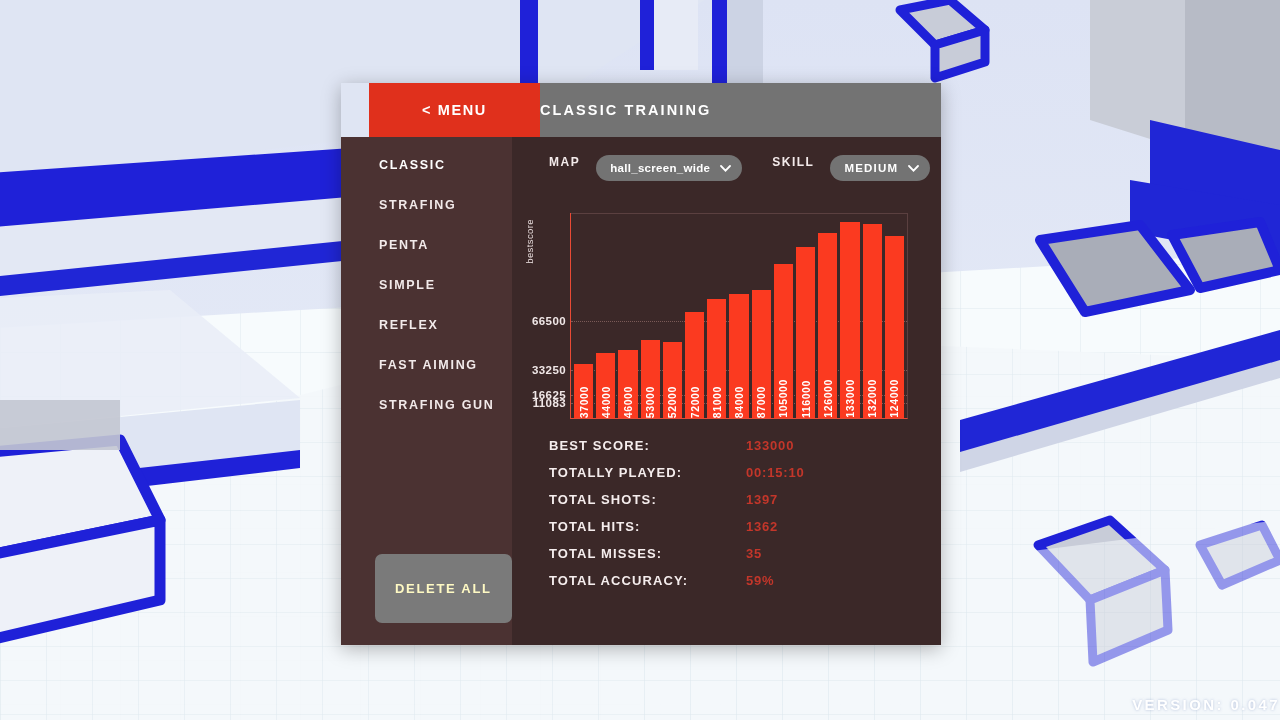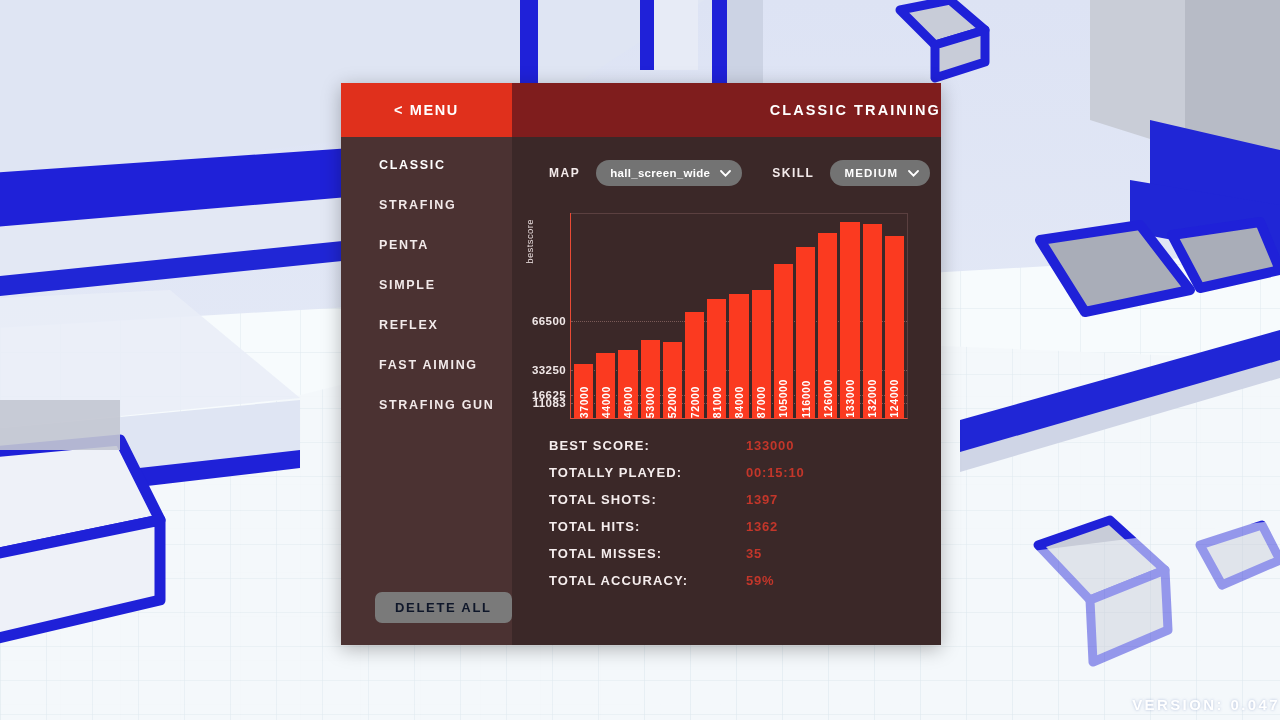--- a/index.html
+++ b/index.html
@@ -13,61 +13,61 @@
   
   #scene { position:absolute; inset:0; width:1280px; height:720px; }
 
   
   #panel {
     position:absolute; left:341px; top:83px;
     width:600px; height:562px;
     display:flex; flex-direction:column;
     box-shadow:0 4px 18px rgba(0,0,0,.28);
   }
-  .panel-header { display:flex; height:54px; flex:0 0 54px; }
+  .panel-header { display:flex; height:54px; flex:0 0 54px;padding-left:28px; }
   .hdr-menu {
     width:171px; background:#e0301c;
     display:flex; align-items:center; justify-content:center;
     color:#fff; font-size:14.5px; letter-spacing:1.6px; font-weight:bold;
     cursor:pointer;
   }
   .hdr-title {
-    flex:1; background:#7f1d1d;
-    display:flex; align-items:center; justify-content:flex-end;
+    flex:1; background:#737373;
+    display:flex; align-items:center; justify-content:flex-start;
     color:#fff; font-size:14.5px; letter-spacing:2.1px; font-weight:bold;
   }
 
   .panel-body { flex:1; display:flex; min-height:0; }
 
   
   .sidebar {
     width:171px; background:#4b3232; position:relative;
     display:flex; flex-direction:column; padding-top:8px;
   }
   .nav-item {
     height:40px; display:flex; align-items:center;
     padding-left:38px; color:#f2eaea;
     font-size:12.5px; letter-spacing:1.7px; font-weight:bold;
     cursor:pointer;
   }
   .nav-item.active { color:#ffffff; }
   .delete-wrap { margin-top:auto; padding:0 0 22px 34px; }
   .delete-btn {
-    background:#7a7a7a; color:#0f172a; border:none;
-    padding:8px 20px; border-radius:7px;
+    background:#7a7a7a; color:#fef9c3; border:none;
+    padding:27px 20px; border-radius:7px;
     font-family:"Liberation Sans", sans-serif;
     font-size:13px; letter-spacing:1.7px; font-weight:bold;
     cursor:pointer;
     margin-top:28px;
   }
 
   
   .content { flex:1; background:#3b2828; padding:18px 0 0 0; position:relative; }
 
-  .controls { display:flex; align-items:center; padding-left:37px; gap:0; height:36px; }
+  .controls { display:flex; padding-left:37px; gap:0; height:36px; }
   .ctl-label {
     color:#f3eaea; font-size:12px; letter-spacing:1.5px; font-weight:bold;
   }
   .dropdown {
     background:#737373; border-radius:14px; height:26px;
     display:inline-flex; align-items:center; gap:10px;
     padding:0 11px 0 14px; cursor:pointer; margin-left:16px;
   }
   .dd-text { color:#ffffff; font-size:11.5px; font-weight:bold; letter-spacing:.3px; }
   .dd-text.caps { letter-spacing:1.2px; }

